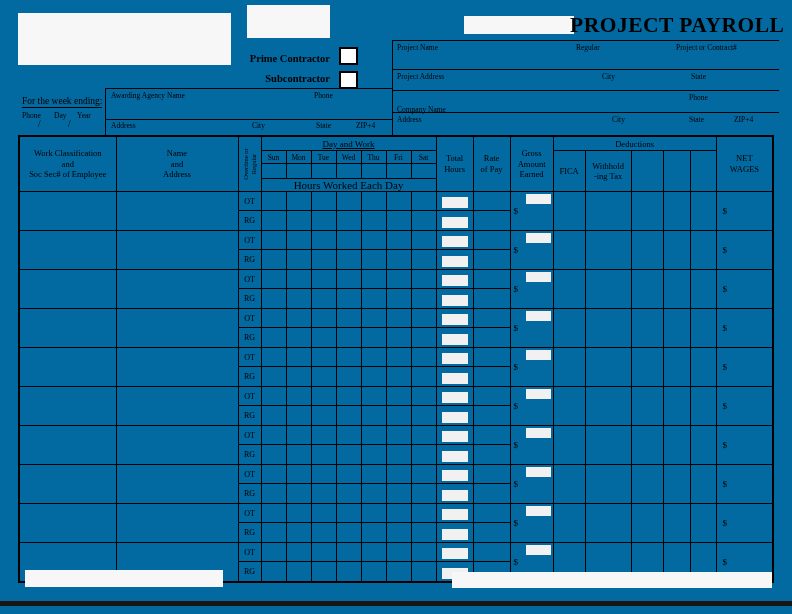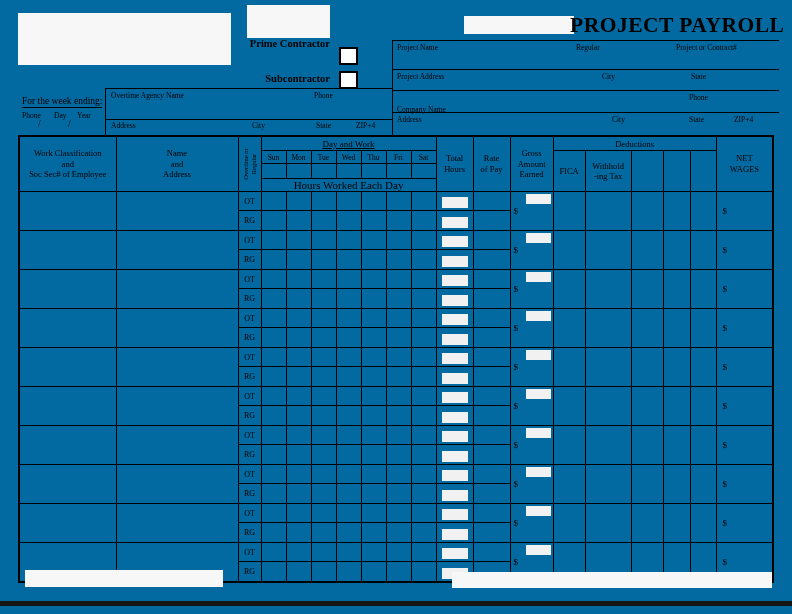--- a/index.html
+++ b/index.html
@@ -86,35 +86,35 @@
 <body>
 
 <div class="page">
 
   <div class="blob" style="left:18px;top:13px;width:213px;height:52px;"></div>
   <div class="blob" style="left:247px;top:5px;width:83px;height:33px;"></div>
   <div class="blob" style="left:464px;top:16px;width:110px;height:18px;"></div>
 
   <h1 class="title">PROJECT PAYROLL</h1>
 
-  <div class="contractor-label" style="top:38px;">Prime Contractor</div>
+  <div class="contractor-label" style="top:53px;">Prime Contractor</div>
   <div class="checkbox" style="left:339px;top:47px;"></div>
   <div class="contractor-label" style="top:73px;">Subcontractor</div>
   <div class="checkbox" style="left:339px;top:71px;"></div>
 
   <div class="week-ending">For the week ending:</div>
   <span class="mdy" style="left:22px;">Phone</span>
   <span class="mdy" style="left:54px;">Day</span>
   <span class="mdy" style="left:77px;">Year</span>
   <span class="slash" style="left:38px;">/</span>
   <span class="slash" style="left:68px;">/</span>
 
   <div class="agency-box">
     <div class="agency-mid"></div>
-    <span class="lbl" style="left:5px;top:2px;">Overtime Agency Name</span>
+    <span class="lbl" style="left:5px;top:2px;">Awarding Agency Name</span>
     <span class="lbl" style="left:208px;top:2px;">Phone</span>
     <span class="lbl" style="left:5px;top:32px;">Address</span>
     <span class="lbl" style="left:146px;top:32px;">City</span>
     <span class="lbl" style="left:210px;top:32px;">State</span>
     <span class="lbl" style="left:250px;top:32px;">ZIP+4</span>
   </div>
 
   <div class="project-box">
     <div class="pline" style="top:28px;"></div>
     <div class="pline" style="top:49px;"></div>

